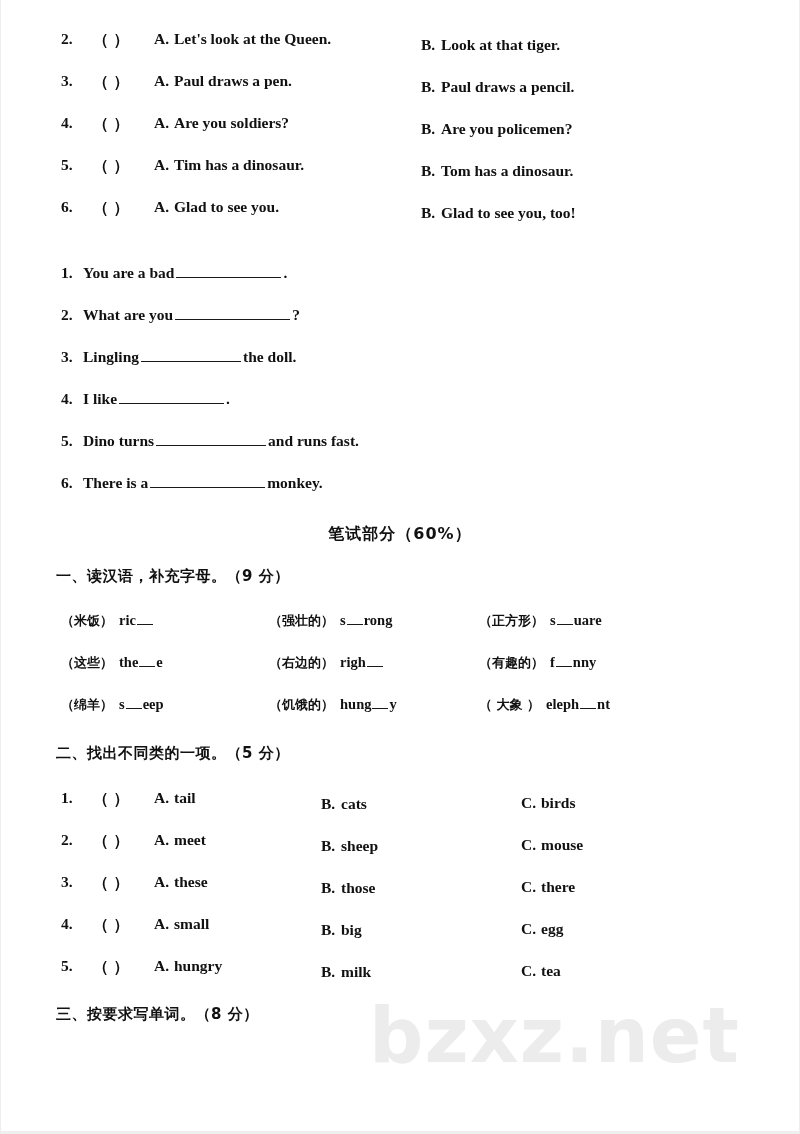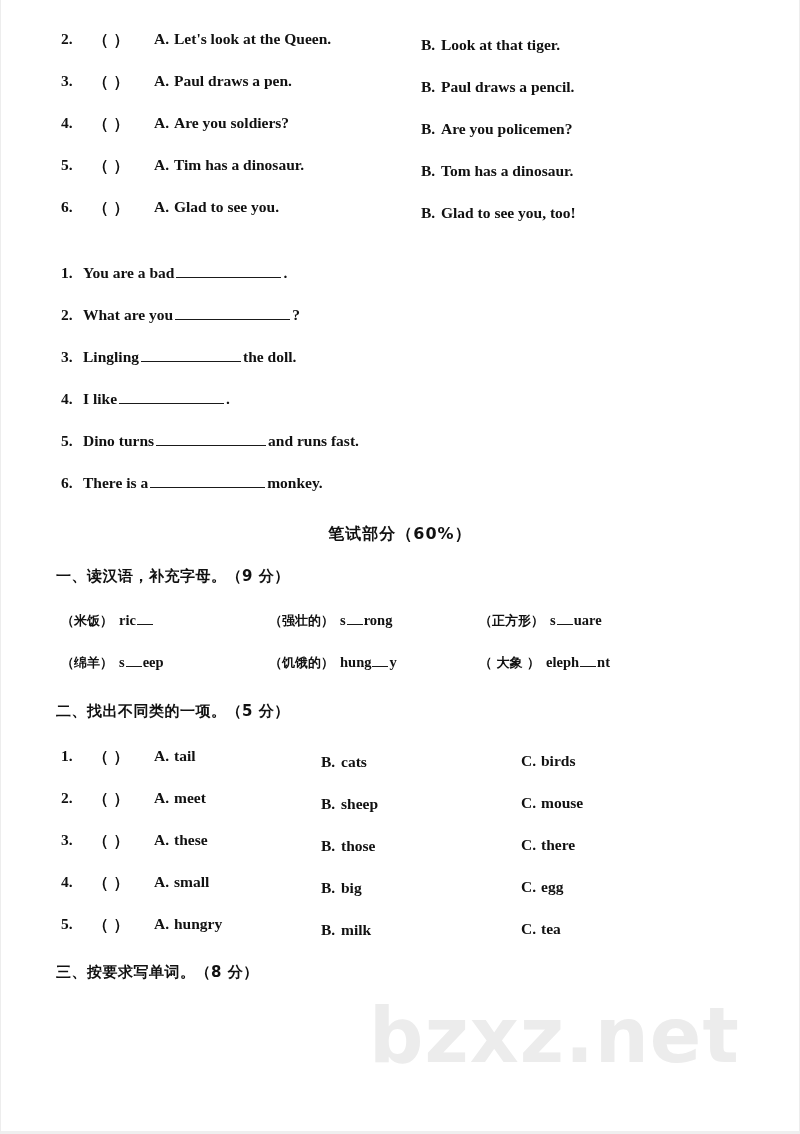--- a/index.html
+++ b/index.html
@@ -243,20 +243,25 @@
 
     <div class="sp-18"></div>
 
     <div>
       <div class="vocab-row">
         <span class="vocab-cell c1"><span class="hint">（米饭）</span><span class="word">ric</span><span class="ublank"></span><span class="word" style="margin-left:0"></span></span>
         <span class="vocab-cell c2"><span class="hint">（强壮的）</span><span class="word">s</span><span class="ublank"></span><span class="word" style="margin-left:0">rong</span></span>
         <span class="vocab-cell c3"><span class="hint">（正方形）</span><span class="word">s</span><span class="ublank"></span><span class="word" style="margin-left:0">uare</span></span>
       </div>
       <div class="vocab-row">
+        <span class="vocab-cell c1"><span class="hint">（这些）</span><span class="word">the</span><span class="ublank"></span><span class="word" style="margin-left:0">e</span></span>
+        <span class="vocab-cell c2"><span class="hint">（右边的）</span><span class="word">righ</span><span class="ublank"></span><span class="word" style="margin-left:0"></span></span>
+        <span class="vocab-cell c3"><span class="hint">（有趣的）</span><span class="word">f</span><span class="ublank"></span><span class="word" style="margin-left:0">nny</span></span>
+      </div>
+      <div class="vocab-row">
         <span class="vocab-cell c1"><span class="hint">（绵羊）</span><span class="word">s</span><span class="ublank"></span><span class="word" style="margin-left:0">eep</span></span>
         <span class="vocab-cell c2"><span class="hint">（饥饿的）</span><span class="word">hung</span><span class="ublank"></span><span class="word" style="margin-left:0">y</span></span>
         <span class="vocab-cell c3"><span class="hint">（ 大象 ）</span><span class="word">eleph</span><span class="ublank"></span><span class="word" style="margin-left:0">nt</span></span>
       </div>
     </div>
 
     <div class="sp-14"></div>
 
     <div class="section-head cn">二、找出不同类的一项。（5 分）</div>
 

